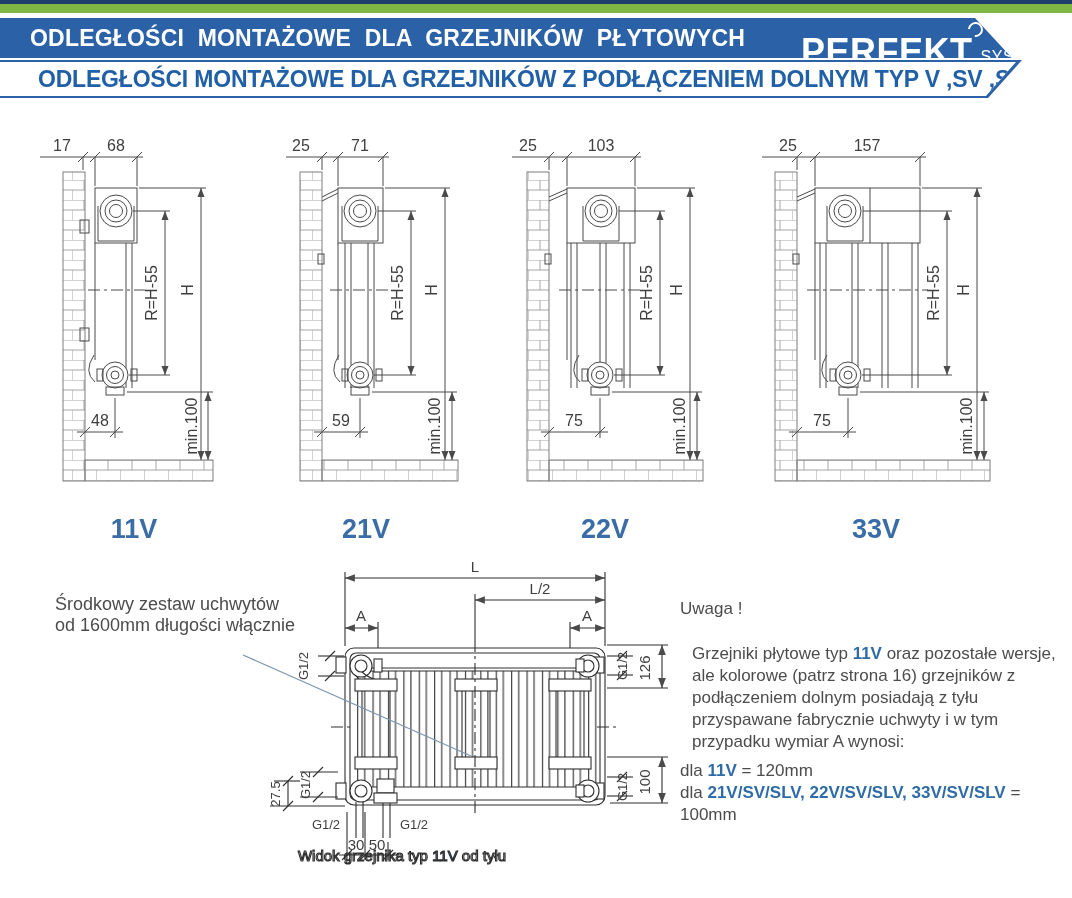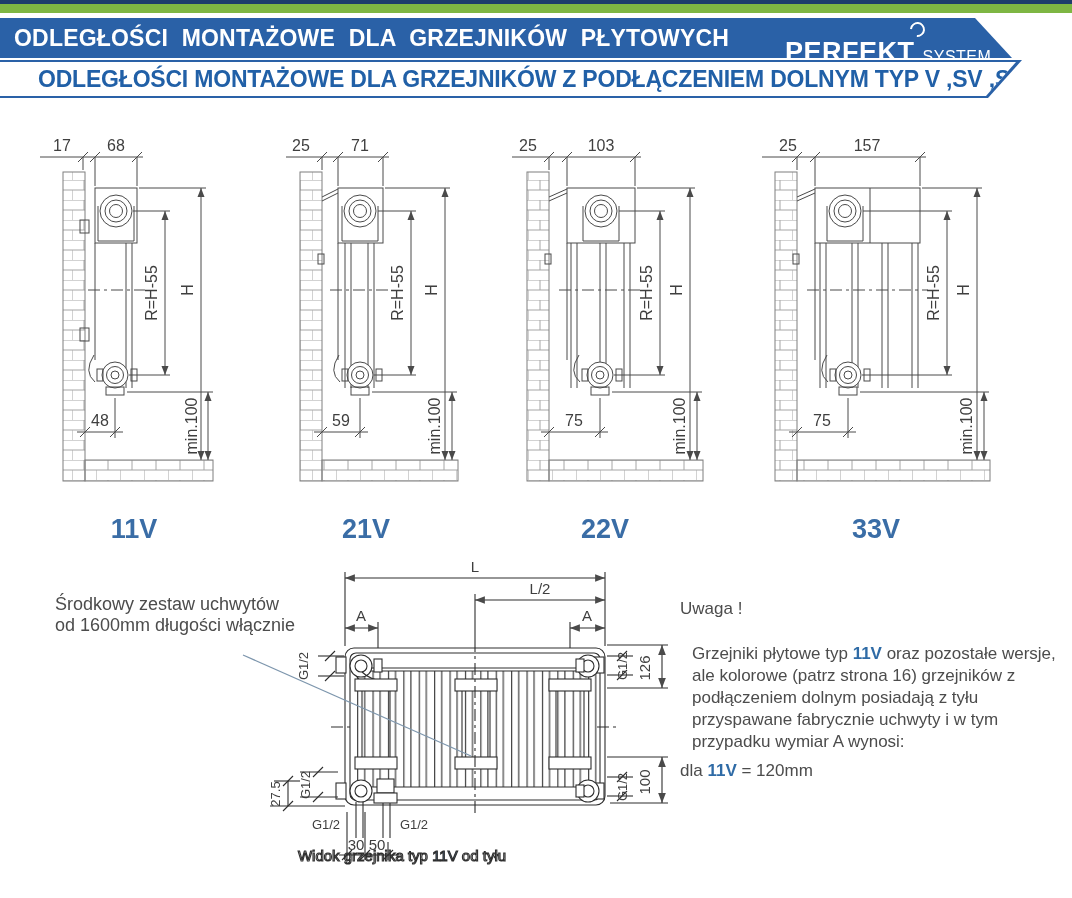--- a/index.html
+++ b/index.html
@@ -3,24 +3,24 @@
 <meta charset="utf-8">
 <style>
   html,body{margin:0;padding:0;background:#fff;}
   .page{position:relative;width:1072px;height:898px;background:#fff;overflow:hidden;
         font-family:"Liberation Sans",sans-serif;}
   
   .hdr-navy{position:absolute;left:0;top:0;width:1072px;height:4px;background:#1d3d6b;}
   .hdr-green{position:absolute;left:0;top:4px;width:1072px;height:9px;background:#7eb643;}
   .banner1{position:absolute;left:0;top:18px;width:1072px;height:40px;background:#2a61a7;
            clip-path:polygon(0 0,975px 0,1012px 100%,0 100%);
-           display:flex;align-items:center;padding-left:14px;box-sizing:border-box;gap:56px;}
+           display:flex;align-items:center;padding-left:30px;box-sizing:border-box;gap:56px;}
   .b1-title{color:#fff;font-weight:bold;font-size:23px;word-spacing:7px;letter-spacing:.2px;white-space:nowrap;}
   .brand{display:flex;align-items:center;white-space:nowrap;}
-  .brand-main{color:#fff;font-weight:800;font-size:27px;letter-spacing:.5px;margin-top:28px;}
+  .brand-main{color:#fff;font-weight:800;font-size:36px;letter-spacing:.5px;margin-top:28px;}
   .swoosh{display:inline-block;width:11px;height:11px;border:2.5px solid #fff;border-radius:50%;
           border-left-color:transparent;transform:rotate(-40deg);position:relative;top:-9px;margin:0 -3px 0 -5px;}
   .brand-sub{color:#fff;font-size:16px;letter-spacing:.5px;position:relative;top:19px;margin-left:1px;text-decoration:underline;}
   .banner2{position:absolute;left:0;top:60px;width:1072px;height:38px;background:#2a61a7;
            clip-path:polygon(0 0,1022px 0,988px 100%,0 100%);}
   .banner2-inner{position:absolute;left:0;top:2px;width:1072px;height:34px;background:#fff;
            clip-path:polygon(0 0,1016px 0,986px 100%,0 100%);
            display:flex;align-items:center;padding-left:38px;box-sizing:border-box;}
   .b2-title{color:#2160a7;font-weight:bold;font-size:23px;letter-spacing:-.2px;white-space:nowrap;}
   
@@ -409,15 +409,16 @@
 
   <div class="note-left">
     <div>Środkowy zestaw uchwytów</div>
     <div>od 1600mm długości włącznie</div>
   </div>
 
   <div class="note-right">
     <div class="nr-title">Uwaga !</div>
     <p class="nr-para"><span>Grzejniki płytowe typ </span><span class="bb">11V</span><span> oraz pozostałe wersje, ale kolorowe (patrz strona 16) grzejników z podłączeniem dolnym posiadają z tyłu przyspawane fabrycznie uchwyty i w tym przypadku wymiar A wynosi:</span></p>
     <div class="nr-row"><span>dla </span><span class="bb">11V</span><span> = 120mm</span></div>
+    <div class="nr-row"><span>dla </span><span class="bb">21V/SV/SLV, 22V/SV/SLV, 33V/SV/SLV</span><span> = 100mm</span></div>
   </div>
 
 </div>
 
 </body></html>

